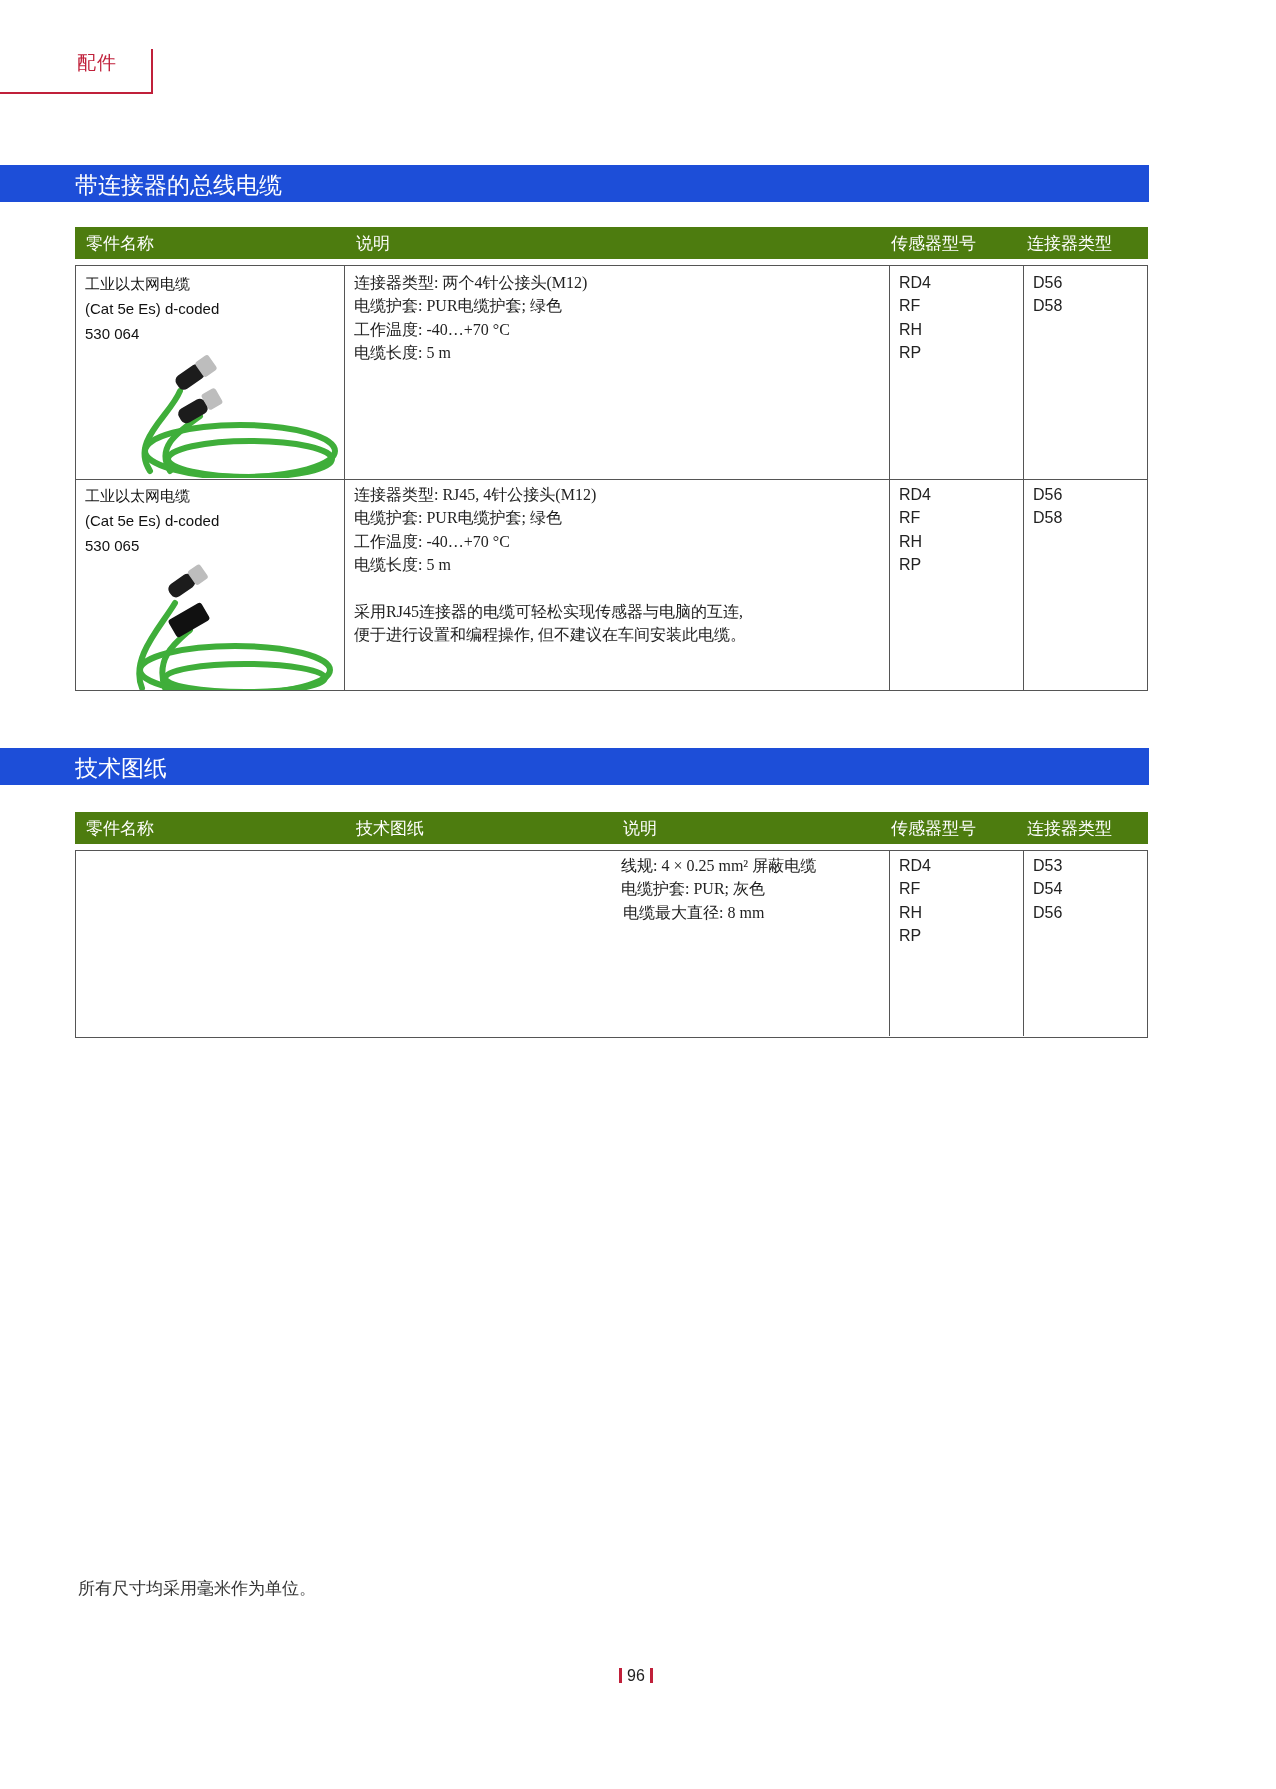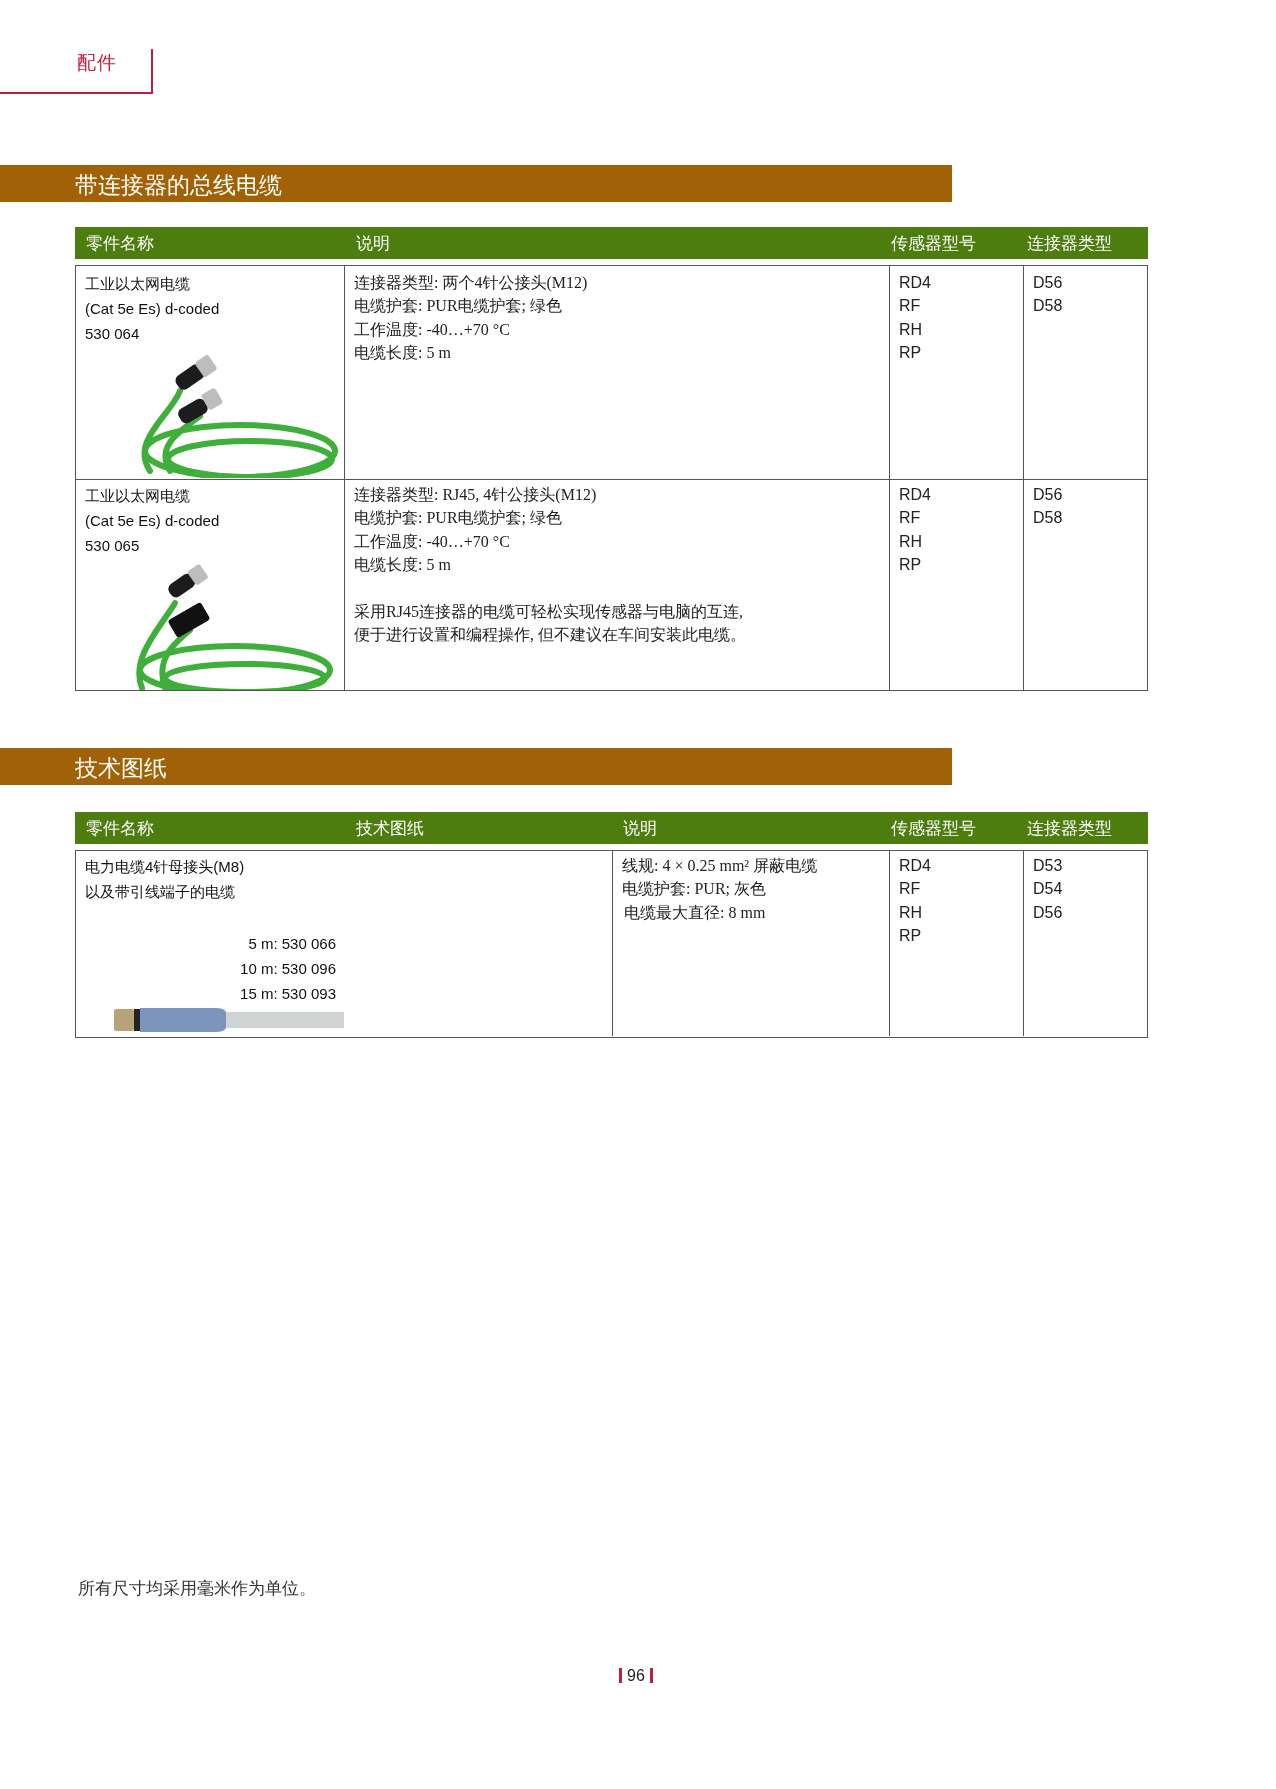--- a/index.html
+++ b/index.html
@@ -6,21 +6,21 @@
   body { width:1276px; height:1789px; position:relative; overflow:hidden;
          font-family:"Liberation Sans","DejaVu Sans",sans-serif; color:#1a1a1a; }
   .abs { position:absolute; }
 
   
   .page-tab { left:0; top:49px; width:151px; height:43px;
               border-right:2px solid #c0203a; border-bottom:2px solid #c0203a; }
   .page-tab-label { position:absolute; left:77px; top:1px; font-size:19px; color:#c0203a; letter-spacing:1px; }
 
   
-  .section-bar { left:0; width:952px; height:37px; background:#a16207; }
+  .section-bar { left:0; width:1149px; height:37px; background:#1d4ed8; }
   .section-bar span { position:absolute; left:75px; top:5px; font-size:23px; color:#ffffff; }
 
   
   .tbl-head { left:75px; width:1073px; height:32px; background:#4d7c0f; }
   .tbl-head span { position:absolute; top:5px; font-size:17px; color:#ffffff; }
   .tbl { left:75px; width:1073px; border:1.5px solid #555; box-sizing:border-box; }
   .cell { position:absolute; top:0; bottom:0; box-sizing:border-box; }
   .cell + .cell { border-left:1.5px solid #555; }
   .row { position:absolute; left:0; right:0; box-sizing:border-box; }
   .row + .row { border-top:1.5px solid #555; }
@@ -136,33 +136,20 @@
 <div class="abs tbl-head" style="top:812px;">
   <span style="left:11px;">零件名称</span>
   <span style="left:281px;">技术图纸</span>
   <span style="left:548px;">说明</span>
   <span style="left:816px;">传感器型号</span>
   <span style="left:952px;">连接器类型</span>
 </div>
 
 <div class="abs tbl" style="top:850px; height:188px;">
   <div class="row" style="top:0; height:185px;">
-    <div class="cell" style="left:0; width:268px;">
-      <div class="txt name" style="left:9px; top:3px;">电力电缆4针母接头(M8)</div>
-      <div class="txt name" style="left:9px; top:28px;">以及带引线端子的电缆</div>
-      <div class="txt name" style="right:8px; top:80px; text-align:right;">5 m: 530 066</div>
-      <div class="txt name" style="right:8px; top:105px; text-align:right;">10 m: 530 096</div>
-      <div class="txt name" style="right:8px; top:130px; text-align:right;">15 m: 530 093</div>
-      <svg class="abs" style="left:30px; top:155px;" width="238" height="28" viewBox="0 0 238 28">
-        <rect x="120" y="6" width="118" height="16" fill="#cfd3d4"></rect>
-        <rect x="8" y="3" width="20" height="22" rx="2" fill="#b8a27a"></rect>
-        <rect x="28" y="3" width="6" height="22" fill="#222"></rect>
-        <path d="M34 2 L110 2 Q118 2 120 6 L120 22 Q118 26 110 26 L34 26 Z" fill="#7d95bd"></path>
-      </svg>
-    </div>
     <div class="cell" style="left:536px; width:277px;">
       <div class="txt serif" style="left:9px; top:3px;">线规: 4 × 0.25 mm² 屏蔽电缆</div>
       <div class="txt serif" style="left:9px; top:26.4px;">电缆护套: PUR; 灰色</div>
       <div class="txt serif" style="left:11px; top:49.8px;">电缆最大直径: 8 mm</div>
     </div>
     <div class="cell" style="left:813px; width:134px;">
       <div class="txt" style="left:9px; top:3px;">RD4</div>
       <div class="txt" style="left:9px; top:26.4px;">RF</div>
       <div class="txt" style="left:9px; top:49.8px;">RH</div>
       <div class="txt" style="left:9px; top:73.2px;">RP</div>

